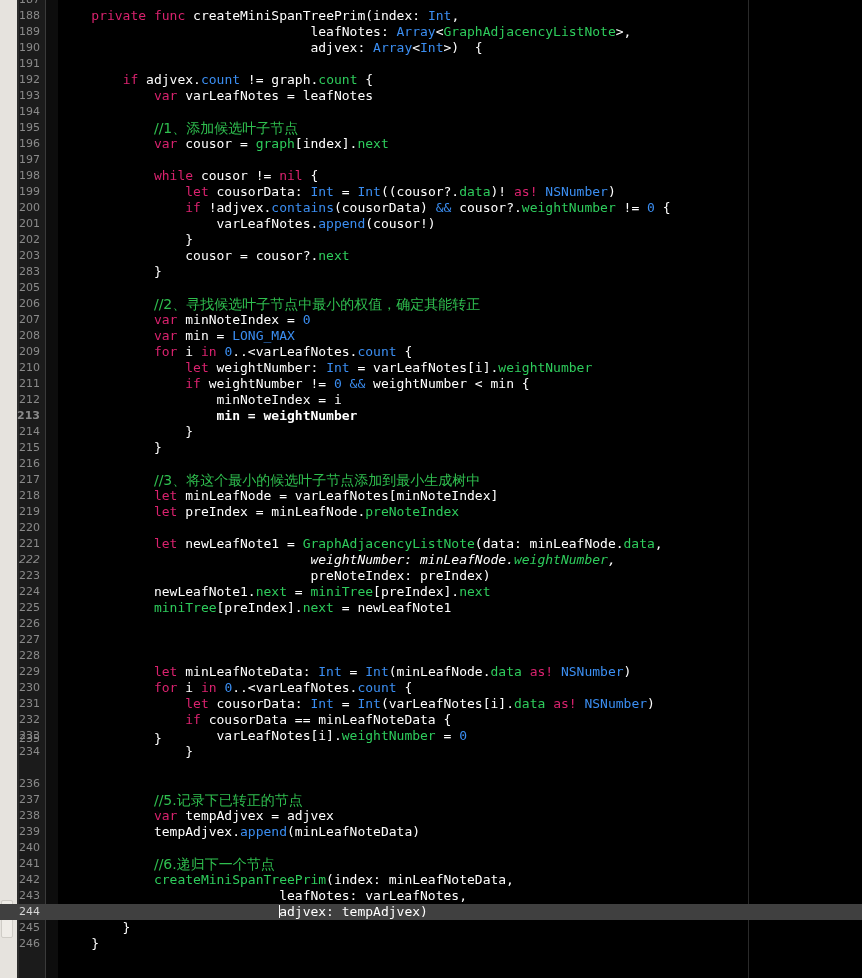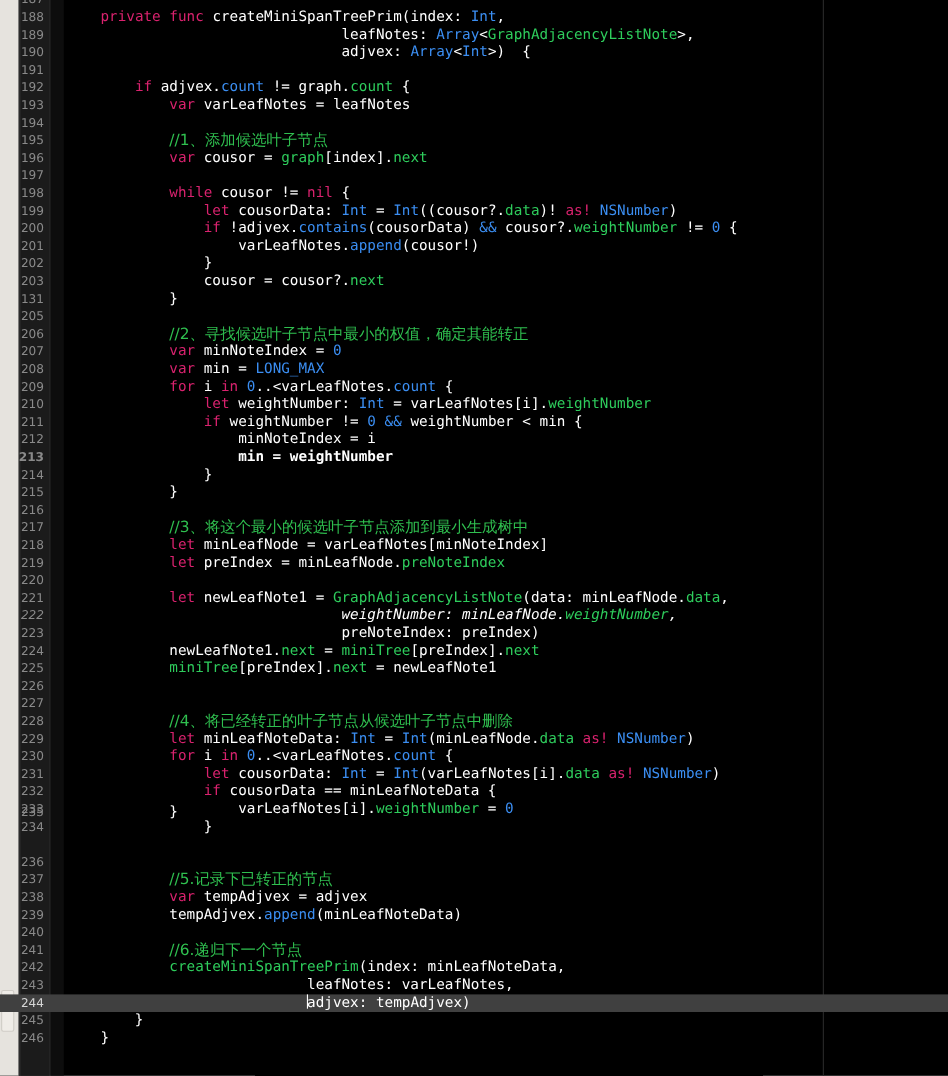--- a/index.html
+++ b/index.html
@@ -104,21 +104,21 @@
       <div class="row" style="top: 104px;"><span class="lineno">194</span><span class="code"></span></div>
       <div class="row" style="top: 120px;"><span class="lineno">195</span><span class="code"><span class="t-plain">            </span><span class="t-cmt t-cn">//1、添加候选叶子节点</span></span></div>
       <div class="row" style="top: 136px;"><span class="lineno">196</span><span class="code"><span class="t-plain">            </span><span class="t-kw">var</span><span class="t-plain"> cousor = </span><span class="t-prop">graph</span><span class="t-plain">[index].</span><span class="t-prop">next</span></span></div>
       <div class="row" style="top: 152px;"><span class="lineno">197</span><span class="code"></span></div>
       <div class="row" style="top: 168px;"><span class="lineno">198</span><span class="code"><span class="t-plain">            </span><span class="t-kw">while</span><span class="t-plain"> cousor != </span><span class="t-kw">nil</span><span class="t-plain"> {</span></span></div>
       <div class="row" style="top: 184px;"><span class="lineno">199</span><span class="code"><span class="t-plain">                </span><span class="t-kw">let</span><span class="t-plain"> cousorData: </span><span class="t-type">Int</span><span class="t-plain"> = </span><span class="t-type">Int</span><span class="t-plain">((cousor?.</span><span class="t-prop">data</span><span class="t-plain">)! </span><span class="t-kw">as!</span><span class="t-plain"> </span><span class="t-type">NSNumber</span><span class="t-plain">)</span></span></div>
       <div class="row" style="top: 200px;"><span class="lineno">200</span><span class="code"><span class="t-plain">                </span><span class="t-kw">if</span><span class="t-plain"> !adjvex.</span><span class="t-meth">contains</span><span class="t-plain">(cousorData) </span><span class="t-op">&amp;&amp;</span><span class="t-plain"> cousor?.</span><span class="t-prop">weightNumber</span><span class="t-plain"> != </span><span class="t-num">0</span><span class="t-plain"> {</span></span></div>
       <div class="row" style="top: 216px;"><span class="lineno">201</span><span class="code"><span class="t-plain">                    varLeafNotes.</span><span class="t-meth">append</span><span class="t-plain">(cousor!)</span></span></div>
       <div class="row" style="top: 232px;"><span class="lineno">202</span><span class="code"><span class="t-plain">                }</span></span></div>
       <div class="row" style="top: 248px;"><span class="lineno">203</span><span class="code"><span class="t-plain">                cousor = cousor?.</span><span class="t-prop">next</span></span></div>
-      <div class="row" style="top: 264px;"><span class="lineno">131</span><span class="code"><span class="t-plain">            }</span></span></div>
+      <div class="row" style="top: 264px;"><span class="lineno">283</span><span class="code"><span class="t-plain">            }</span></span></div>
       <div class="row" style="top: 280px;"><span class="lineno">205</span><span class="code"></span></div>
       <div class="row" style="top: 296px;"><span class="lineno">206</span><span class="code"><span class="t-plain">            </span><span class="t-cmt t-cn">//2、寻找候选叶子节点中最小的权值，确定其能转正</span></span></div>
       <div class="row" style="top: 312px;"><span class="lineno">207</span><span class="code"><span class="t-plain">            </span><span class="t-kw">var</span><span class="t-plain"> minNoteIndex = </span><span class="t-num">0</span></span></div>
       <div class="row" style="top: 328px;"><span class="lineno">208</span><span class="code"><span class="t-plain">            </span><span class="t-kw">var</span><span class="t-plain"> min = </span><span class="t-type">LONG_MAX</span></span></div>
       <div class="row" style="top: 344px;"><span class="lineno">209</span><span class="code"><span class="t-plain">            </span><span class="t-kw">for</span><span class="t-plain"> i </span><span class="t-kw">in</span><span class="t-plain"> </span><span class="t-num">0</span><span class="t-plain">..&lt;varLeafNotes.</span><span class="t-meth">count</span><span class="t-plain"> {</span></span></div>
       <div class="row" style="top: 360px; padding-left: 15px;"><span class="lineno">210</span><span class="code"><span class="t-plain">                </span><span class="t-kw">let</span><span class="t-plain"> weightNumber: </span><span class="t-type">Int</span><span class="t-plain"> = varLeafNotes[i].</span><span class="t-prop">weightNumber</span></span></div>
       <div class="row" style="top: 376px;"><span class="lineno">211</span><span class="code"><span class="t-plain">                </span><span class="t-kw">if</span><span class="t-plain"> weightNumber != </span><span class="t-num">0</span><span class="t-plain"> </span><span class="t-op">&amp;&amp;</span><span class="t-plain"> weightNumber &lt; min {</span></span></div>
       <div class="row" style="top: 392px;"><span class="lineno">212</span><span class="code"><span class="t-plain">                    minNoteIndex = i</span></span></div>
       <div class="row" style="top: 408px; font-weight: bold;"><span class="lineno">213</span><span class="code"><span class="t-plain">                    min = weightNumber</span></span></div>
       <div class="row" style="top: 424px;"><span class="lineno">214</span><span class="code"><span class="t-plain">                }</span></span></div>
@@ -128,21 +128,21 @@
       <div class="row" style="top: 488px;"><span class="lineno">218</span><span class="code"><span class="t-plain">            </span><span class="t-kw">let</span><span class="t-plain"> minLeafNode = varLeafNotes[minNoteIndex]</span></span></div>
       <div class="row" style="top: 504px;"><span class="lineno">219</span><span class="code"><span class="t-plain">            </span><span class="t-kw">let</span><span class="t-plain"> preIndex = minLeafNode.</span><span class="t-prop">preNoteIndex</span></span></div>
       <div class="row" style="top: 520px;"><span class="lineno">220</span><span class="code"></span></div>
       <div class="row" style="top: 536px;"><span class="lineno">221</span><span class="code"><span class="t-plain">            </span><span class="t-kw">let</span><span class="t-plain"> newLeafNote1 = </span><span class="t-cls">GraphAdjacencyListNote</span><span class="t-plain">(data: minLeafNode.</span><span class="t-prop">data</span><span class="t-plain">,</span></span></div>
       <div class="row" style="top: 552px; font-style: italic;"><span class="lineno">222</span><span class="code"><span class="t-plain">                                weightNumber: minLeafNode.</span><span class="t-prop">weightNumber</span><span class="t-plain">,</span></span></div>
       <div class="row" style="top: 568px;"><span class="lineno">223</span><span class="code"><span class="t-plain">                                preNoteIndex: preIndex)</span></span></div>
       <div class="row" style="top: 584px;"><span class="lineno">224</span><span class="code"><span class="t-plain">            newLeafNote1.</span><span class="t-prop">next</span><span class="t-plain"> = </span><span class="t-prop">miniTree</span><span class="t-plain">[preIndex].</span><span class="t-prop">next</span></span></div>
       <div class="row" style="top: 600px;"><span class="lineno">225</span><span class="code"><span class="t-plain">            </span><span class="t-prop">miniTree</span><span class="t-plain">[preIndex].</span><span class="t-prop">next</span><span class="t-plain"> = newLeafNote1</span></span></div>
       <div class="row" style="top: 616px;"><span class="lineno">226</span><span class="code"></span></div>
       <div class="row" style="top: 632px;"><span class="lineno">227</span><span class="code"></span></div>
-      <div class="row" style="top: 648px;"><span class="lineno">228</span><span class="code"><span class="t-plain">            </span><span class="t-cmt t-cn">//4、将已经转正的叶子节点从候选叶子节点中删除</span></span></div>
+      <div class="row" style="top: 648px;"><span class="lineno">228</span><span class="code"><span class="t-plain">            </span></span></div>
       <div class="row" style="top: 664px;"><span class="lineno">229</span><span class="code"><span class="t-plain">            </span><span class="t-kw">let</span><span class="t-plain"> minLeafNoteData: </span><span class="t-type">Int</span><span class="t-plain"> = </span><span class="t-type">Int</span><span class="t-plain">(minLeafNode.</span><span class="t-prop">data</span><span class="t-plain"> </span><span class="t-kw">as!</span><span class="t-plain"> </span><span class="t-type">NSNumber</span><span class="t-plain">)</span></span></div>
       <div class="row" style="top: 680px;"><span class="lineno">230</span><span class="code"><span class="t-plain">            </span><span class="t-kw">for</span><span class="t-plain"> i </span><span class="t-kw">in</span><span class="t-plain"> </span><span class="t-num">0</span><span class="t-plain">..&lt;varLeafNotes.</span><span class="t-meth">count</span><span class="t-plain"> {</span></span></div>
       <div class="row" style="top: 696px;"><span class="lineno">231</span><span class="code"><span class="t-plain">                </span><span class="t-kw">let</span><span class="t-plain"> cousorData: </span><span class="t-type">Int</span><span class="t-plain"> = </span><span class="t-type">Int</span><span class="t-plain">(varLeafNotes[i].</span><span class="t-prop">data</span><span class="t-plain"> </span><span class="t-kw">as!</span><span class="t-plain"> </span><span class="t-type">NSNumber</span><span class="t-plain">)</span></span></div>
       <div class="row" style="top: 712px;"><span class="lineno">232</span><span class="code"><span class="t-plain">                </span><span class="t-kw">if</span><span class="t-plain"> cousorData == minLeafNoteData {</span></span></div>
       <div class="row" style="top: 728px;"><span class="lineno">233</span><span class="code"><span class="t-plain">                    varLeafNotes[i].</span><span class="t-prop">weightNumber</span><span class="t-plain"> = </span><span class="t-num">0</span></span></div>
       <div class="row" style="top: 744px;"><span class="lineno">234</span><span class="code"><span class="t-plain">                }</span></span></div>
       <div class="row" style="top: 731px; padding-left: 20px;"><span class="lineno">235</span><span class="code"><span class="t-plain">            }</span></span></div>
       <div class="row" style="top: 776px;"><span class="lineno">236</span><span class="code"></span></div>
       <div class="row" style="top: 792px;"><span class="lineno">237</span><span class="code"><span class="t-plain">            </span><span class="t-cmt t-cn">//5.记录下已转正的节点</span></span></div>
       <div class="row" style="top: 808px;"><span class="lineno">238</span><span class="code"><span class="t-plain">            </span><span class="t-kw">var</span><span class="t-plain"> tempAdjvex = adjvex</span></span></div>

